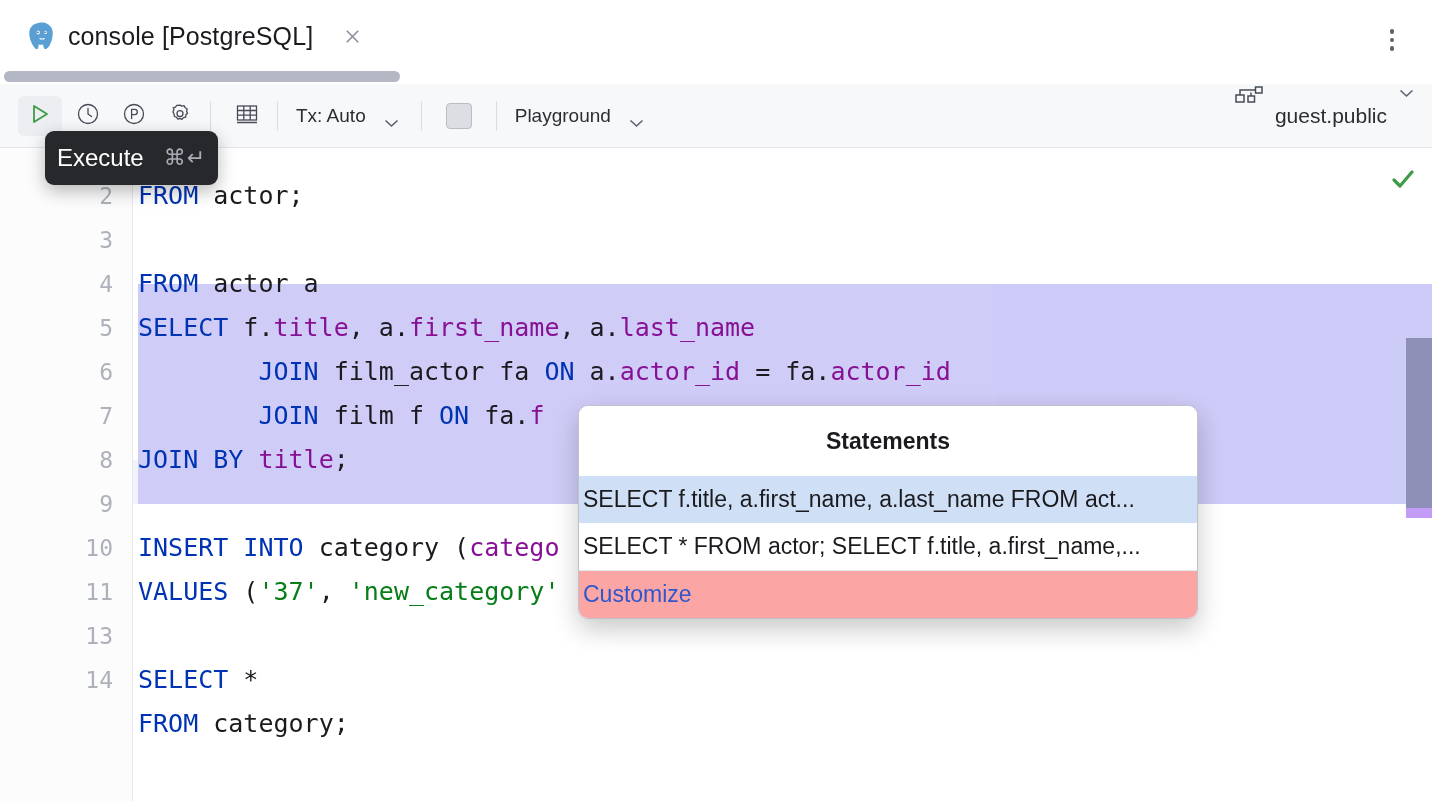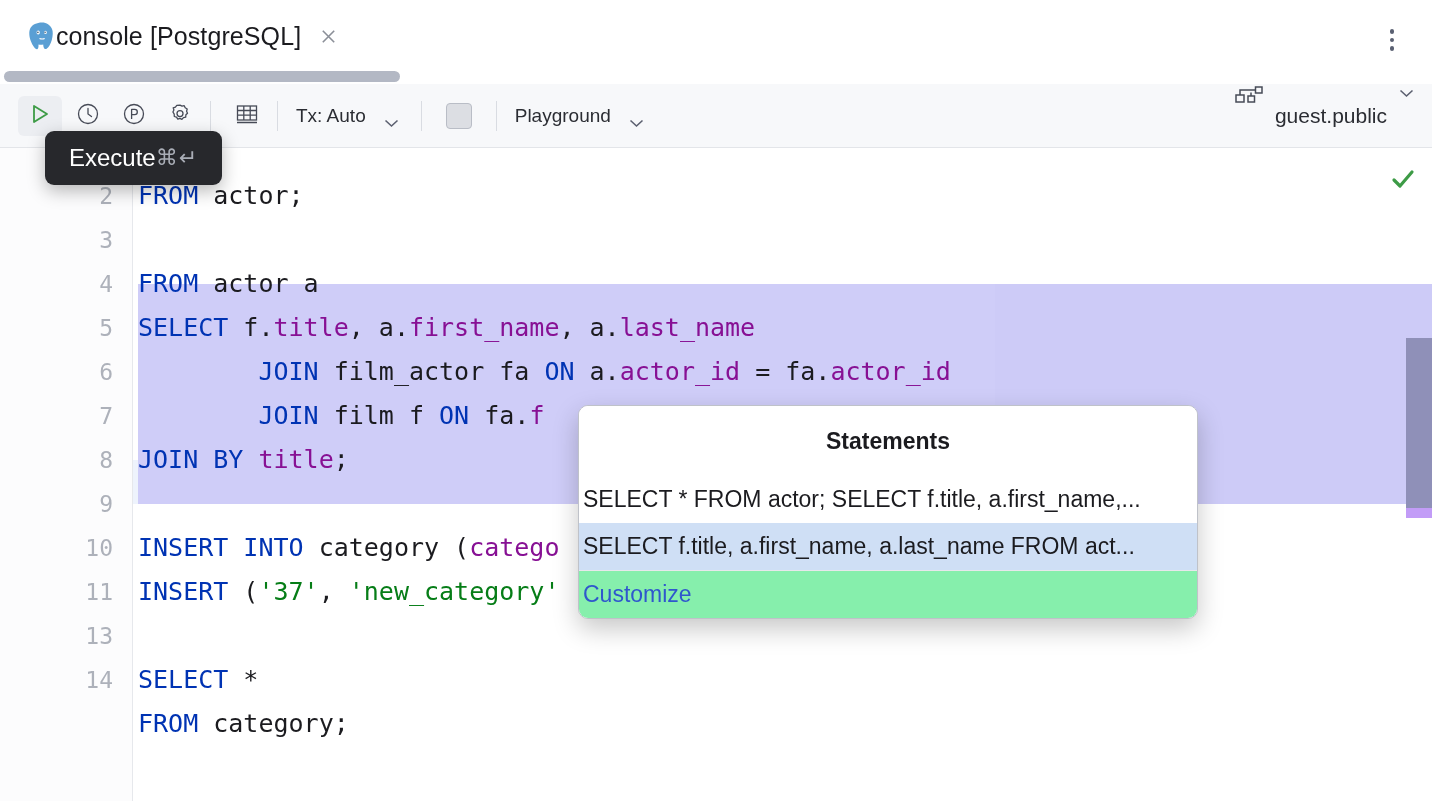--- a/index.html
+++ b/index.html
@@ -11,21 +11,21 @@
   }
   #app { position: relative; width: 1432px; height: 801px; background: #ffffff; }
 
   
   .tabbar {
     position: absolute; left: 0; top: 0; width: 1432px; height: 72px;
     background: #ffffff;
     display: flex; align-items: center;
   }
   .tab {
-    display: flex; align-items: center; 
+    display: flex; align-items: center; gap: 12px;
     margin-left: 22px; height: 56px; padding: 0 6px;
   }
   .pg-icon { width: 28px; height: 30px; display: block; }
   .tab-title {
     font-size: 25px; color: #1b1b1f; letter-spacing: 0.1px;
     white-space: nowrap;
   }
   .tab-close {
     width: 30px; height: 30px; margin-left: 12px;
     display: flex; align-items: center; justify-content: center;
@@ -140,22 +140,22 @@
   }
   .stripe-mark {
     position: absolute; right: 0; top: 360px; width: 26px; height: 10px;
     background: #c29cf7;
   }
 
   
   .tooltip {
     position: absolute; left: 45px; top: 131px;
     background: #27282c; color: #e9eaec;
-    border-radius: 9px; padding: 13px 24px;
-    display: flex; align-items: center; 
+    border-radius: 9px; padding: 13px 12px;
+    display: flex; align-items: center; gap: 20px;
     box-shadow: 0 6px 18px rgba(0,0,0,0.28);
     z-index: 40;
   }
   .tooltip .tt-label { font-size: 24px; color: #ffffff; }
   .tooltip .tt-keys { font-size: 22px; color: #a9adb6; letter-spacing: 1px; }
 
   
   .popup {
     position: absolute; left: 578px; top: 405px; width: 620px;
     background: #ffffff;
@@ -168,21 +168,21 @@
     font-size: 23px; font-weight: bold; color: #1b1b1f; background: #ffffff;
   }
   .popup-item {
     height: 47px; display: flex; align-items: center;
     padding: 0 0 0 4px; font-size: 23px; color: #1b1b1f;
     white-space: nowrap; overflow: hidden;
   }
   .popup-item.selected { background: #cfdff5; }
   .popup-footer {
     height: 48px; display: flex; align-items: center;
-    padding-left: 4px; background: #86efac;
+    padding-left: 4px; background: #fca5a5;
     border-top: 1px solid #e7e8eb;
     font-size: 23px; color: #2f57cd;
   }
 </style>
 </head>
 <body>
 
 <div id="app">
 
   <div class="tabbar">
@@ -359,21 +359,21 @@
       <div id="code-lines" style="position:absolute; left:0; top:26px; width:1299px;">
           <div class="line"><span class="code"><span class="kw">FROM</span><span class="plain"> actor;</span></span></div>
           <div class="line"><span class="code"></span></div>
           <div class="line"><span class="code"><span class="kw">FROM</span><span class="plain"> actor a</span></span></div>
           <div class="line"><span class="code"><span class="kw">SELECT</span><span class="plain"> f.</span><span class="col">title</span><span class="plain">, a.</span><span class="col">first_name</span><span class="plain">, a.</span><span class="col">last_name</span></span></div>
           <div class="line"><span class="code"><span class="kw">        JOIN</span><span class="plain"> film_actor fa </span><span class="kw">ON</span><span class="plain"> a.</span><span class="col">actor_id</span><span class="plain"> = fa.</span><span class="col">actor_id</span></span></div>
           <div class="line"><span class="code"><span class="kw">        JOIN</span><span class="plain"> film f </span><span class="kw">ON</span><span class="plain"> fa.</span><span class="col">f</span></span></div>
           <div class="line"><span class="code"><span class="kw">JOIN BY</span><span class="plain"> </span><span class="col">title</span><span class="plain">;</span></span></div>
           <div class="line"><span class="code"></span></div>
           <div class="line"><span class="code"><span class="kw">INSERT INTO</span><span class="plain"> category (</span><span class="col">catego</span></span></div>
-          <div class="line"><span class="code"><span class="kw">INSERT</span><span class="plain"> (</span><span class="str">'37'</span><span class="plain">, </span><span class="str">'new_category'</span></span></div>
+          <div class="line"><span class="code"><span class="kw">VALUES</span><span class="plain"> (</span><span class="str">'37'</span><span class="plain">, </span><span class="str">'new_category'</span></span></div>
           <div class="line"><span class="code"></span></div>
           <div class="line"><span class="code"><span class="kw">SELECT</span><span class="plain"> *</span></span></div>
           <div class="line"><span class="code"><span class="kw">FROM</span><span class="plain"> category;</span></span></div>
         </div>
     </div>
 
     <span class="checkmark">
       <svg viewBox="0 0 30 30" xmlns="http://www.w3.org/2000/svg">
         <path d="M6 16 L12 22 L24 8" stroke-linecap="round" stroke-linejoin="round"></path>
       </svg>
@@ -384,24 +384,24 @@
     <div class="stripe-mark"></div>
   </div>
 
   <div class="tooltip">
     <span class="tt-label">Execute</span>
     <span class="tt-keys">⌘↵</span>
   </div>
 
   <div class="popup">
     <div class="popup-title">Statements</div>
+    <div class="popup-item selected">
+      <span>SELECT f.title, a.first_name, a.last_name FROM act...</span>
+    </div>
     <div class="popup-item">
       <span>SELECT * FROM actor; SELECT f.title, a.first_name,...</span>
     </div>
-    <div class="popup-item selected">
-      <span>SELECT f.title, a.first_name, a.last_name FROM act...</span>
-    </div>
     <div class="popup-footer">
       <span>Customize</span>
     </div>
   </div>
 
 </div>
 
 </body></html>

